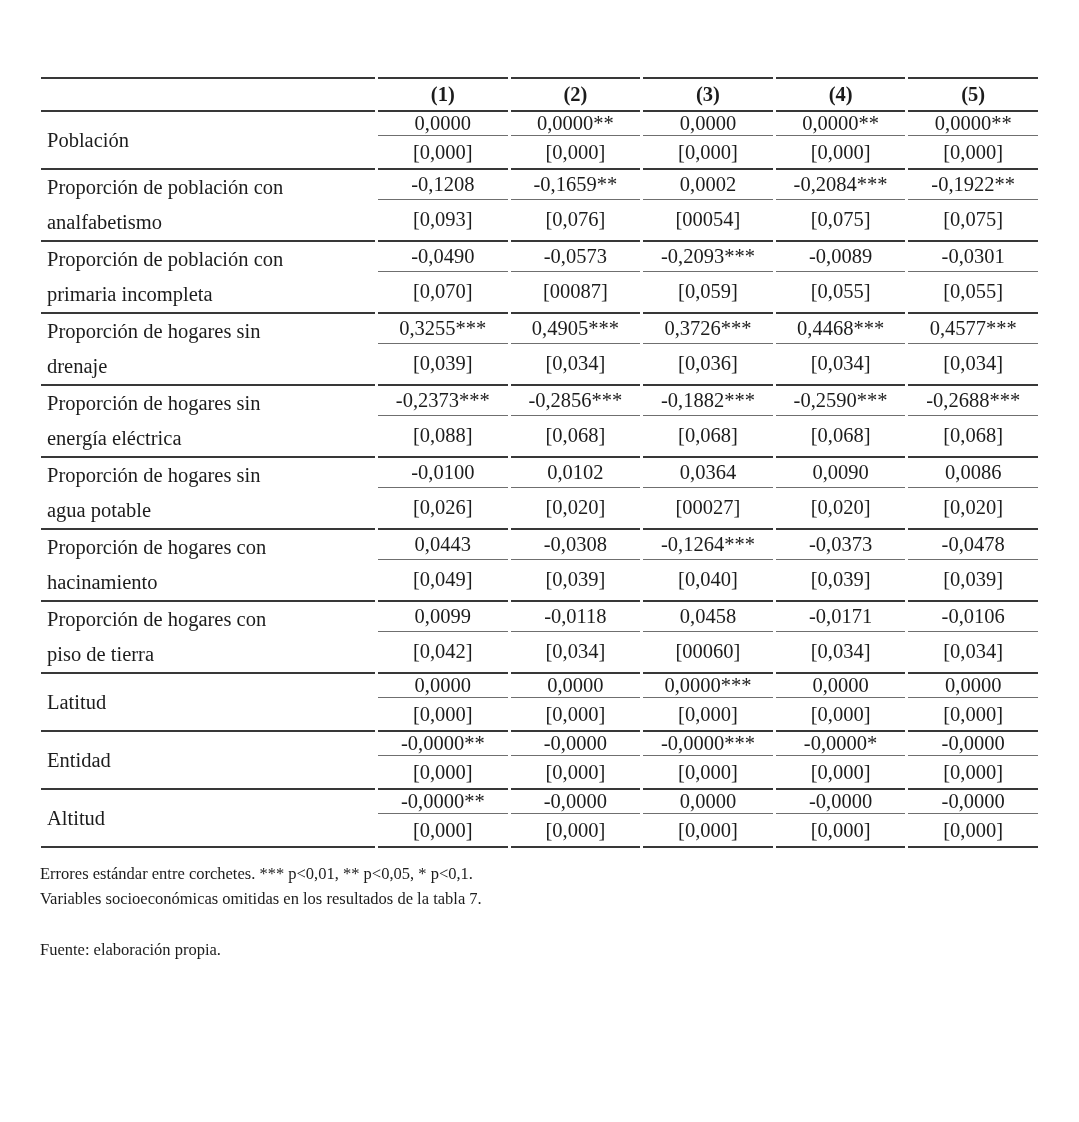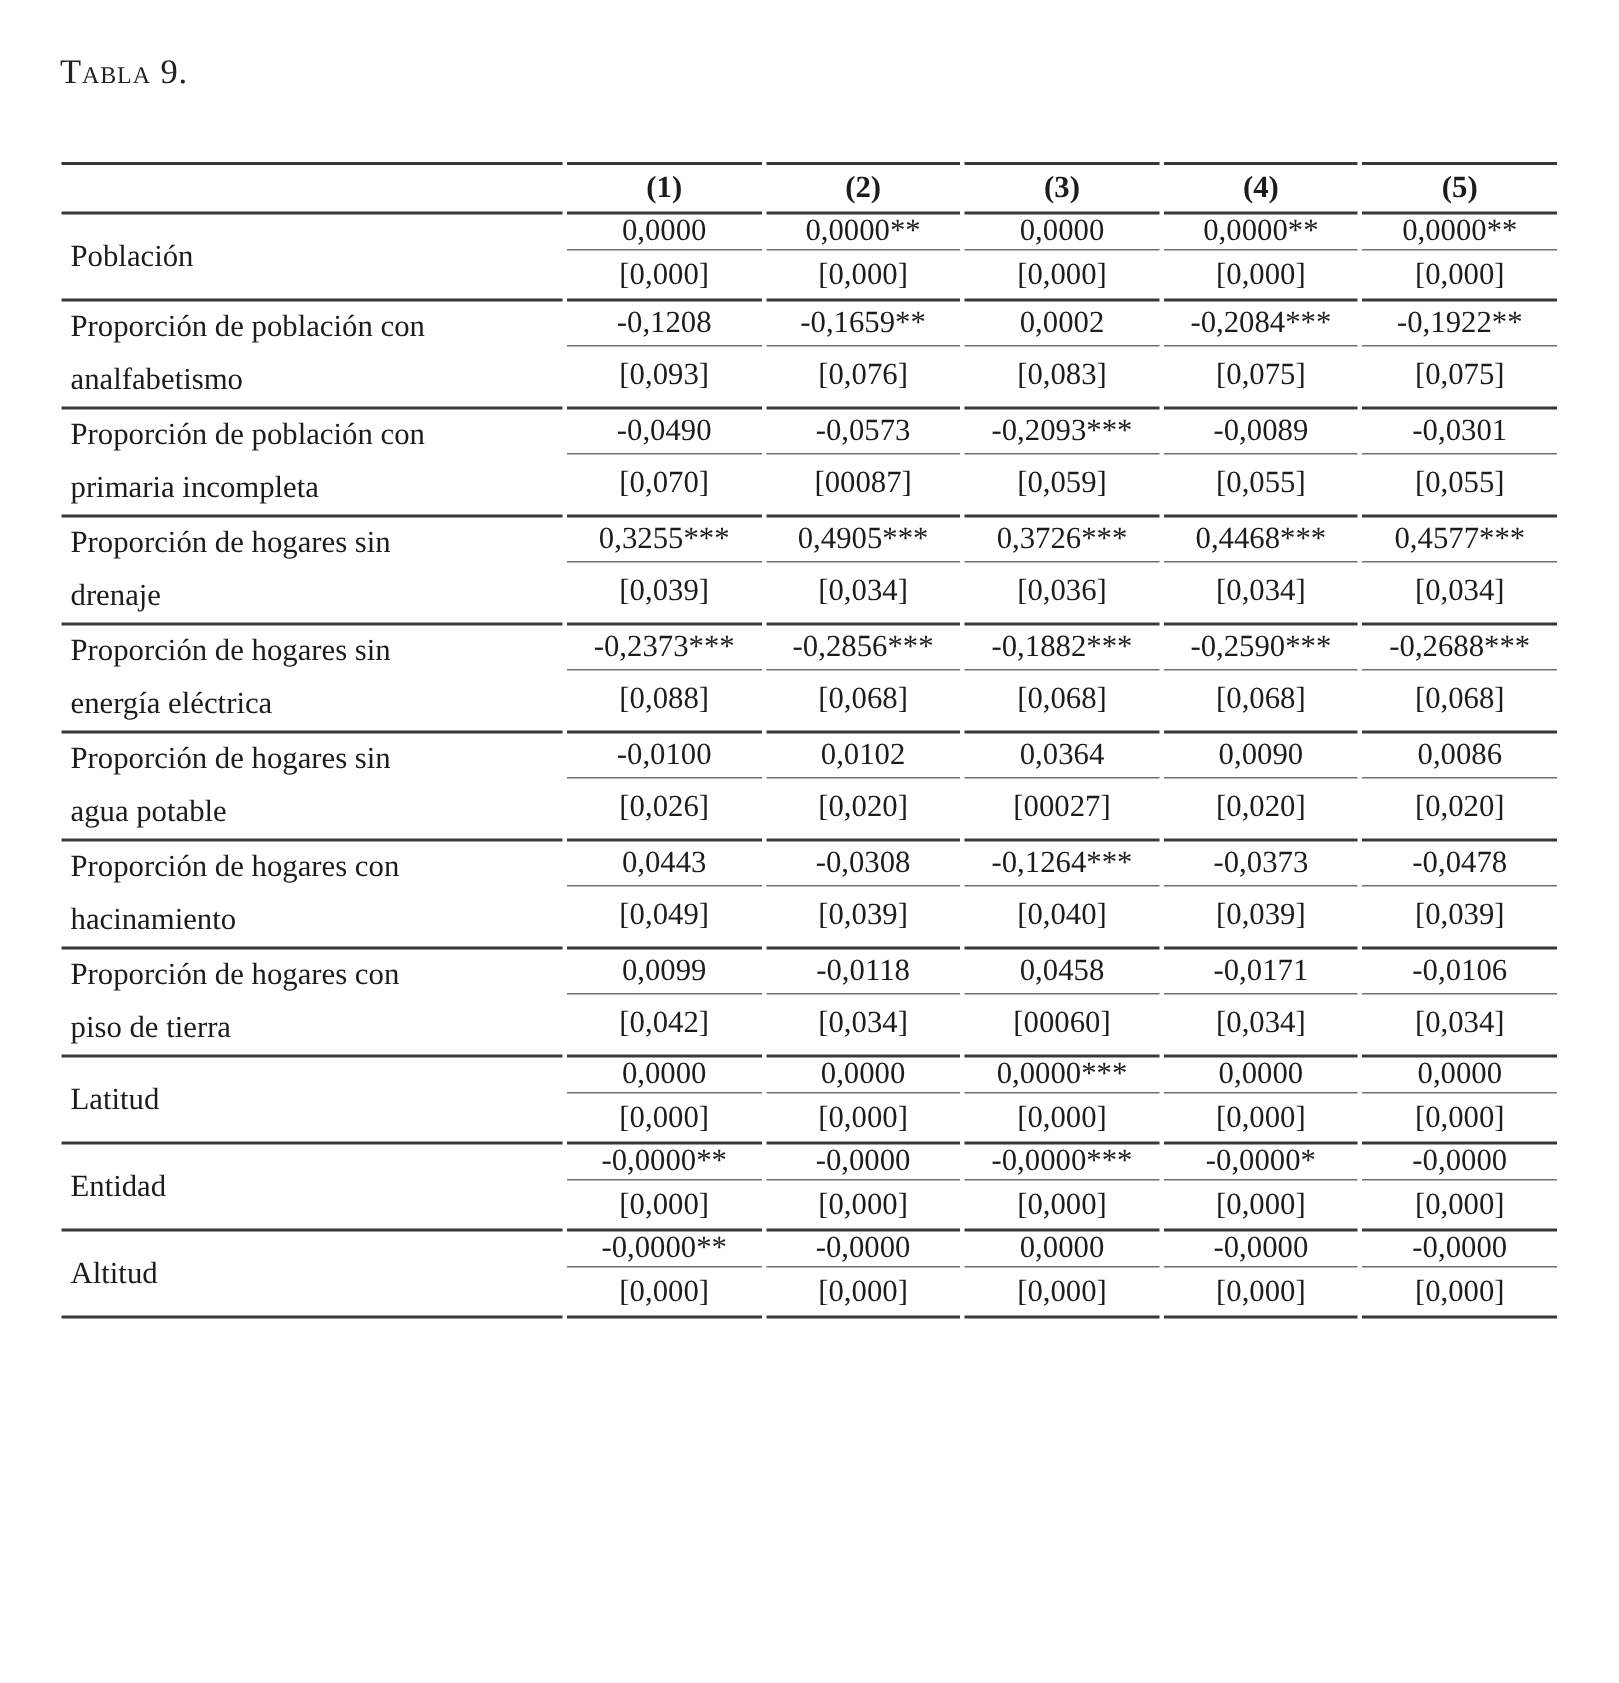--- a/index.html
+++ b/index.html
@@ -94,21 +94,20 @@
   .notes p.source {
     margin-top: 26px;
   }
 </style>
 </head>
 <body>
 
 <div class="page">
 
   <div class="title-block">
-    <div class="title-line">Tabla 9.</div>
   </div>
 
   <table class="regtable">
     <colgroup>
       <col class="c-label">
       <col class="c-data">
         <col class="c-data">
         <col class="c-data">
         <col class="c-data">
         <col class="c-data">
@@ -147,21 +146,21 @@
           <td class="label" rowspan="2">Proporción de población con<br>analfabetismo</td>
           <td class="num coef">-0,1208</td>
           <td class="num coef">-0,1659**</td>
           <td class="num coef">0,0002</td>
           <td class="num coef">-0,2084***</td>
           <td class="num coef">-0,1922**</td>
         </tr>
         <tr class="err-row">
           <td class="num err">[0,093]</td>
           <td class="num err">[0,076]</td>
-          <td class="num err">[0,083]</td>
+          <td class="num err">[00054]</td>
           <td class="num err">[0,075]</td>
           <td class="num err">[0,075]</td>
         </tr>
       </tbody>
       <tbody>
         <tr class="coef-row">
           <td class="label" rowspan="2">Proporción de población con<br>primaria incompleta</td>
           <td class="num coef">-0,0490</td>
           <td class="num coef">-0,0573</td>
           <td class="num coef">-0,2093***</td>
@@ -307,14 +306,19 @@
         <tr class="err-row">
           <td class="num err">[0,000]</td>
           <td class="num err">[0,000]</td>
           <td class="num err">[0,000]</td>
           <td class="num err">[0,000]</td>
           <td class="num err">[0,000]</td>
         </tr>
       </tbody>
     </table>
 
+  <div class="notes">
+    <p>Errores estándar entre corchetes. *** p&lt;0,01, ** p&lt;0,05, * p&lt;0,1.</p>
+    <p>Variables socioeconómicas omitidas en los resultados de la tabla 7.</p>
+    <p class="source">Fuente: elaboración propia.</p>
+  </div>
 
 </div>
 
 </body></html>

